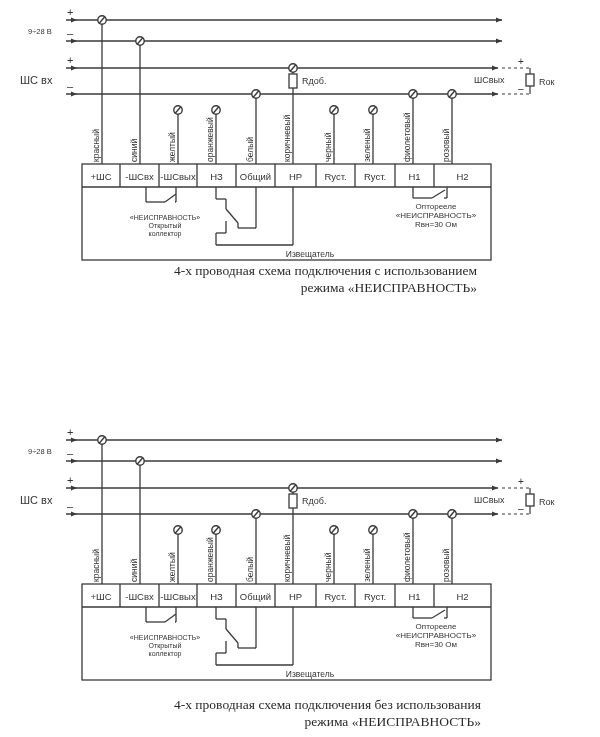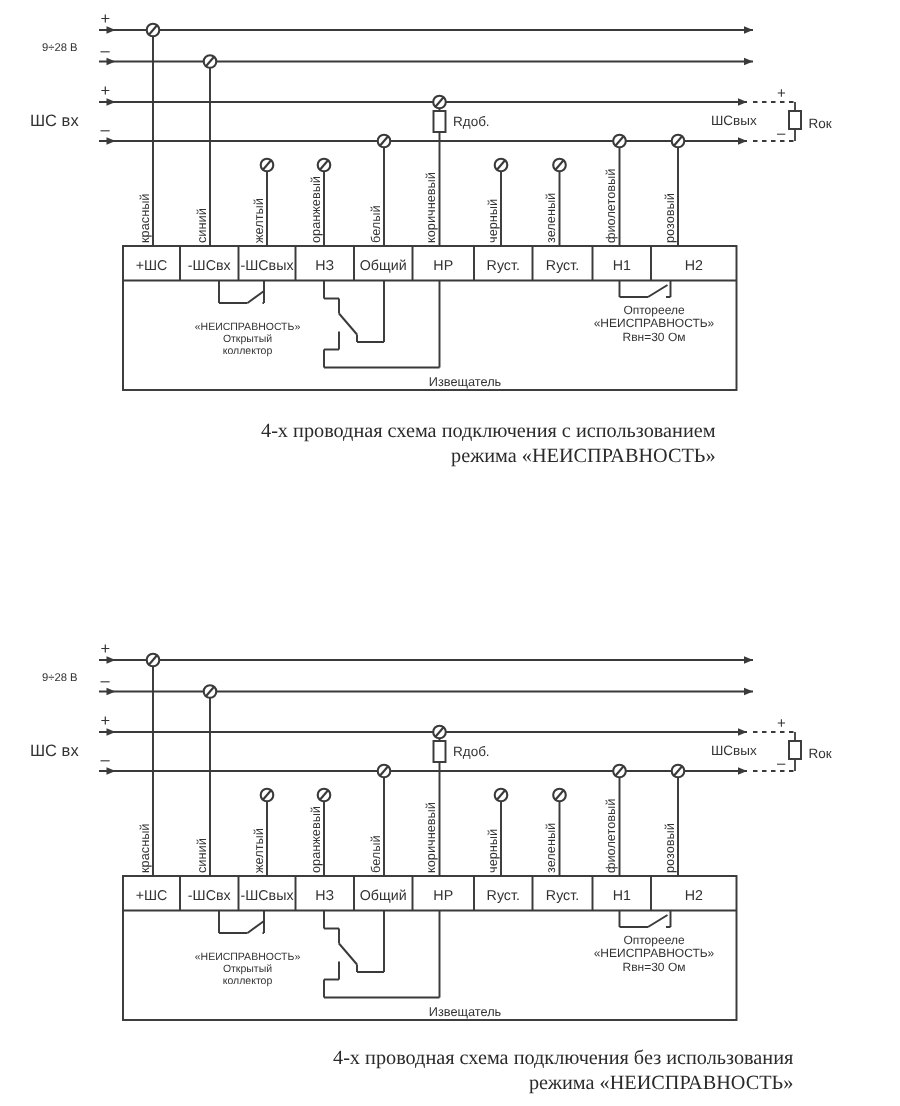--- a/index.html
+++ b/index.html
@@ -4,22 +4,22 @@
 <style>
   html, body { margin:0; padding:0; background:#ffffff; }
   body { width:600px; height:737px; position:relative; overflow:hidden; font-family:"Liberation Sans", sans-serif; color:#333; }
   .diagram { position:absolute; left:0; width:600px; }
   #d1 { top:0; height:275px; }
   #d2 { top:420px; height:270px; }
   svg { position:absolute; left:0; top:0; overflow:visible; }
   .caption { position:absolute; font-family:"Liberation Serif", serif; font-size:13.5px; color:#2a2a2a; line-height:17px; }
   .caption .l1 { display:block; }
   .caption .l2 { display:block; padding-left:20px;text-align:right; }
-  #cap1 { left:174px; top:278px; }
-  #cap2 { left:174px; top:696px;margin-left:48px; }
+  #cap1 { left:174px; top:262px; }
+  #cap2 { left:174px; top:696px; }
   text { font-family:"Liberation Sans", sans-serif; fill:#333; }
 </style>
 </head>
 <body>
 
 <div class="diagram" id="d1">
   <svg id="svg1" width="600" height="275">
       <text x="28" y="34" font-size="7.5">9÷28 В</text>
       <text x="20" y="84" font-size="11">ШС вх</text>
       <text x="67" y="16" font-size="11">+</text>

